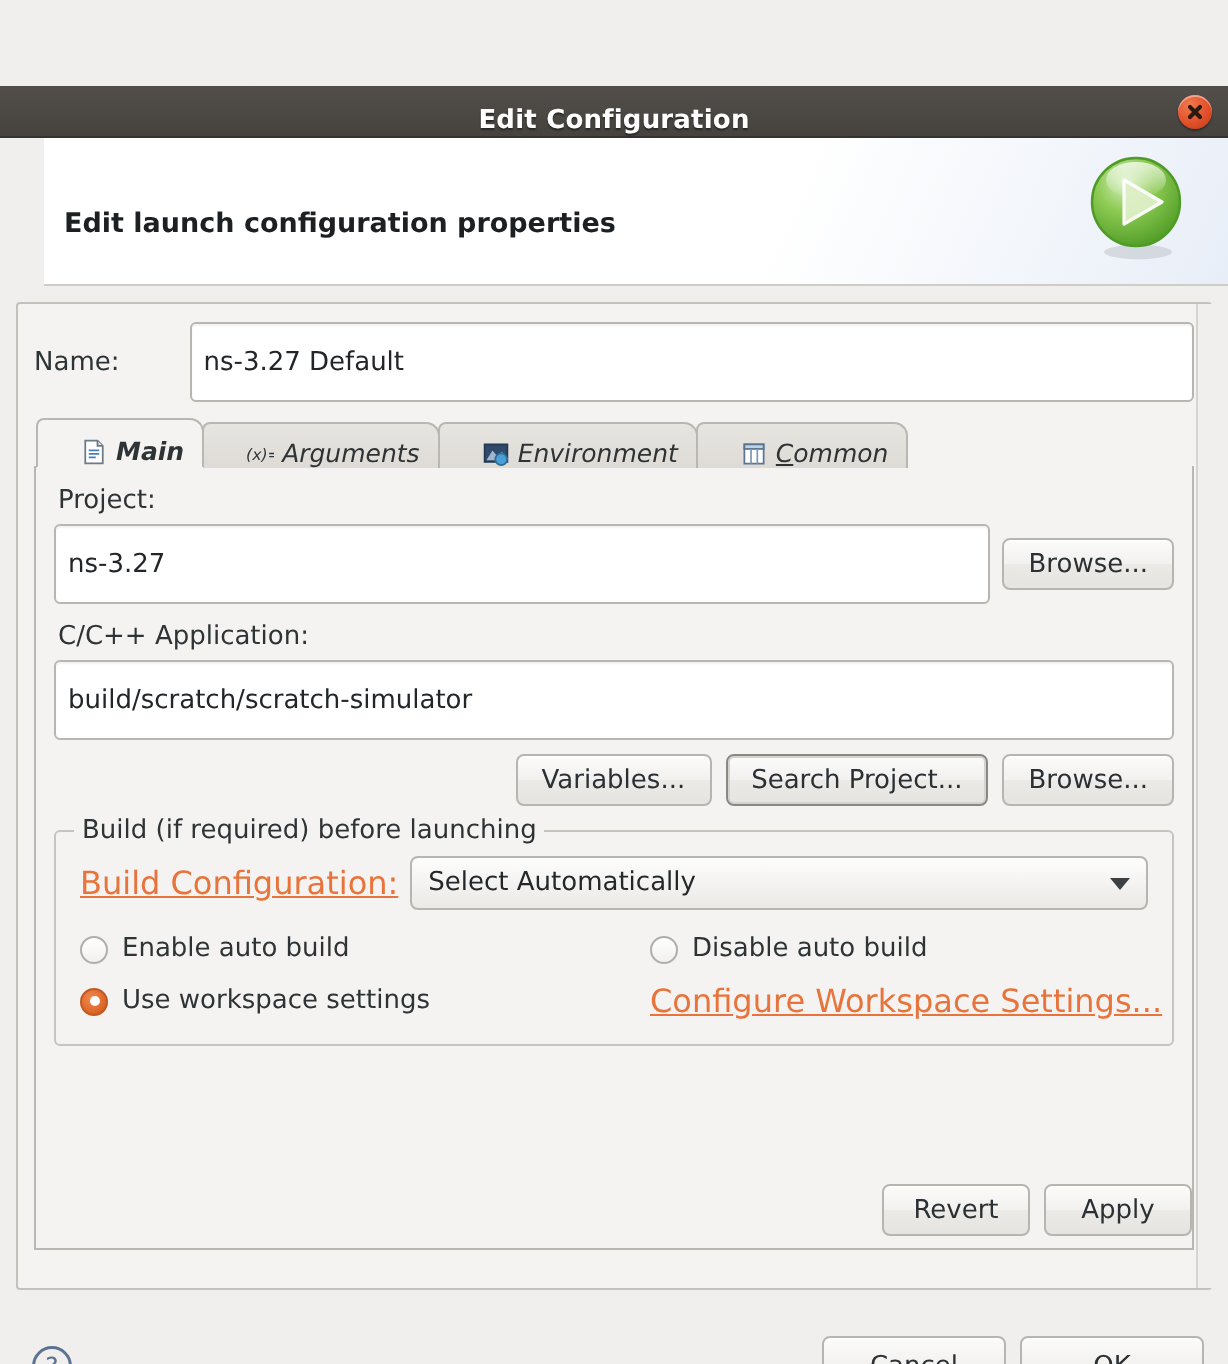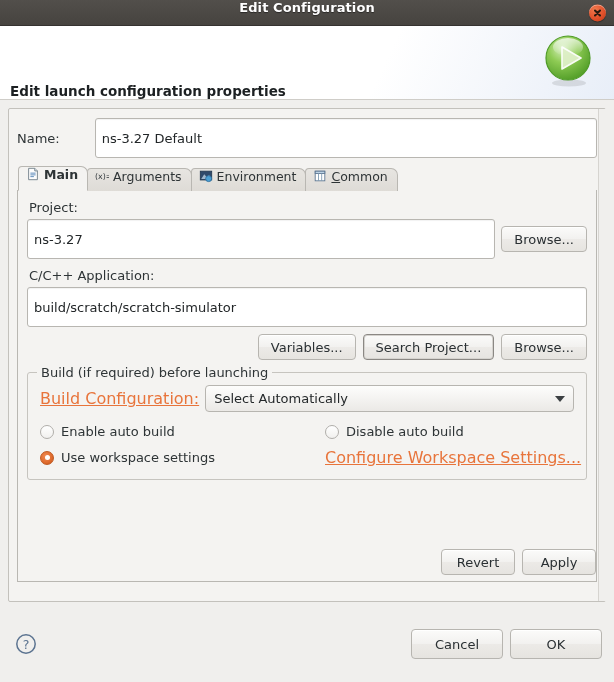--- a/index.html
+++ b/index.html
@@ -26,22 +26,23 @@
   }
 
   
   .titlebar {
     height: 25px;
     background: linear-gradient(to bottom, #524f4b 0%, #46433f 100%);
     border-bottom: 1px solid #353230;
     position: relative;
     flex: 0 0 auto;
     display: flex;
-    align-items: flex-start;
+    align-items: flex-end;
     justify-content: center;
+    margin-top: 43px;
   }
   .titlebar-text {
     color: #ffffff;
     font-size: 13px;
     font-weight: bold;
     letter-spacing: .1px;
     text-shadow: 0 1px 1px rgba(0,0,0,.45);
   }
   .close-btn {
     position: absolute;
@@ -62,21 +63,22 @@
 
   
   .header {
     height: 73px;
     flex: 0 0 auto;
     background: #ffffff;
     background-image: linear-gradient(115deg, #ffffff 0%, #ffffff 62%, #f3f6fb 82%, #e8eef8 100%);
     border-bottom: 1px solid #cfcdc8;
     position: relative;
     display: flex;
-    align-items: flex-end;
+    align-items: center;
+    margin-left: 22px;
   }
   .header-title {
     font-size: 13.5px;
     font-weight: bold;
     color: #1c2022;
     margin: 12px 0 0 10px;
   }
   .header-icon {
     position: absolute;
     right: 16px;
@@ -154,36 +156,37 @@
   }
   .tabstrip::after {
     content: "";
     position: absolute;
     left: 0; right: 0; bottom: 0;
     height: 1px;
     background: #b9b7b2;
   }
   .tab {
     display: flex;
-    align-items: flex-start;
+    align-items: flex-end;
     gap: 4px;
     height: 23px;
-    padding: 0 9px 0 7px;
+    padding: 0 9px 0 21px;
     box-sizing: border-box;
     font-size: 12.5px;
     color: #2e3436;
     background: linear-gradient(to bottom,#e7e5e1,#dedbd6);
     border: 1px solid #b9b7b2;
     border-bottom: none;
     border-top-left-radius: 4px;
     border-top-right-radius: 7px;
     margin-right: -1px;
     cursor: pointer;
     position: relative;
     z-index: 1;
+    font-style: italic;
   }
   .tab.selected {
     background: #f4f3f1;
     height: 25px;
     font-weight: bold;
     z-index: 3;
     border-bottom: 1px solid #f4f3f1;
   }
   .tab-icon { width: 14px; height: 14px; display:block; flex:0 0 auto;}
   .mnemonic { text-decoration: underline; }

